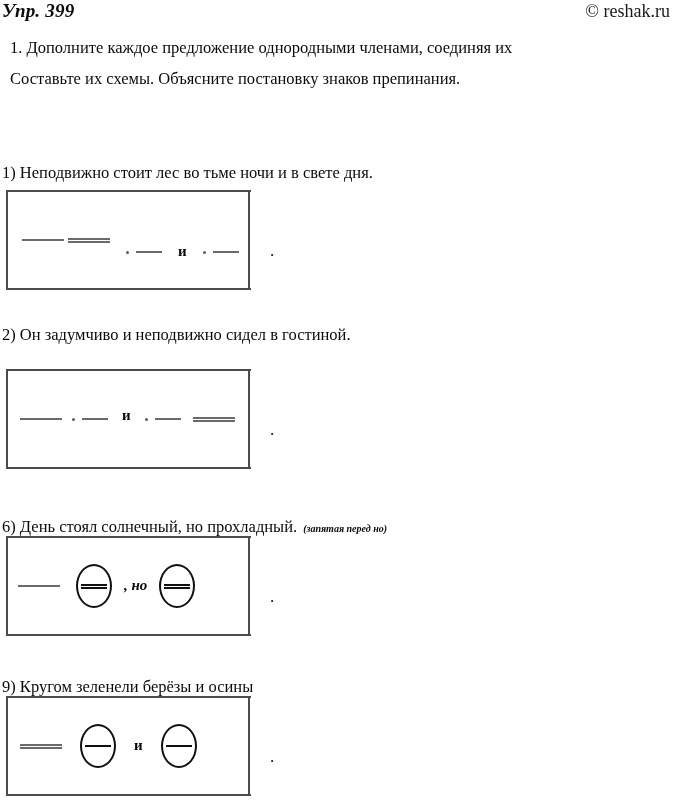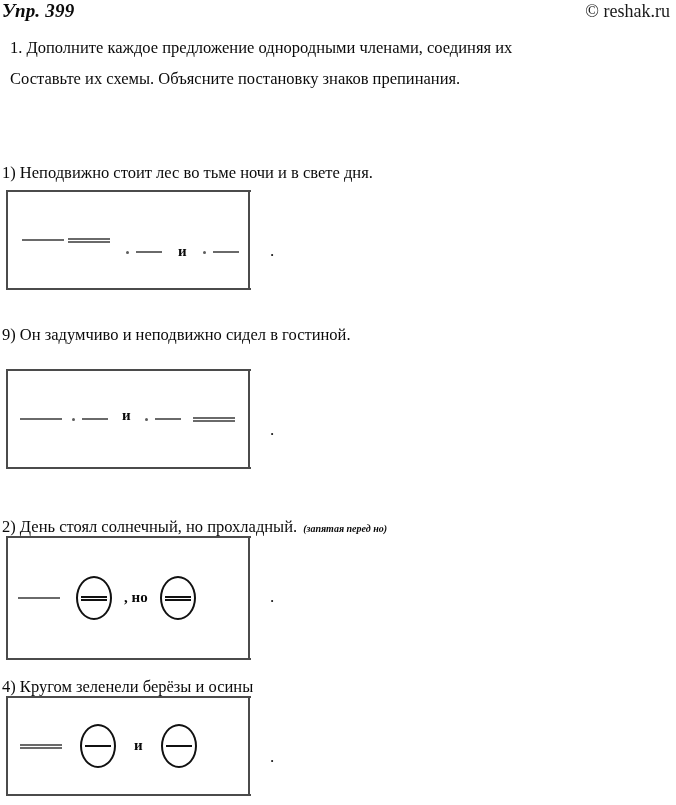--- a/index.html
+++ b/index.html
@@ -206,21 +206,21 @@
           <span class="dot"></span>
           <span class="dash"></span>
         </div>
       </div>
     </div>
     <div class="trailing-dot" style="left:264px;top:52px;">.</div>
   </div>
 </div>
 
 <div class="item" style="top:320px;">
-  <div class="item-text">9) Он задумчиво и неподвижно сидел в гостиной.</div>
+  <div class="item-text">2) Он задумчиво и неподвижно сидел в гостиной.</div>
 
   <div class="scheme" style="top:49px;">
     <div class="bracket" style="width:244px;height:100px;">
       <div class="row" style="padding-left:12px;">
         <div class="sym-subject"></div>
         <div class="sym-adverbial" style="margin-left:10px;">
           <span class="dot"></span>
           <span class="dash"></span>
         </div>
         <div class="conj" style="margin-left:14px;margin-bottom:7px;">и</div>
@@ -230,42 +230,42 @@
         </div>
         <div class="sym-predicate" style="margin-left:12px;"></div>
       </div>
     </div>
     <div class="trailing-dot" style="left:264px;top:52px;">.</div>
   </div>
 </div>
 
 <div class="item" style="top:512px;">
   <div class="item-text">
-    <span>2) День стоял солнечный, но прохладный.</span><span class="item-note">(запятая перед но)</span>
+    <span>6) День стоял солнечный, но прохладный.</span><span class="item-note">(запятая перед но)</span>
   </div>
 
   <div class="scheme" style="top:24px;">
-    <div class="bracket" style="width:244px;height:124px;">
+    <div class="bracket" style="width:244px;height:100px;font-style:italic;">
       <div class="row" style="padding-left:10px;">
         <div class="sym-subject"></div>
         <div class="sym-circle" style="margin-left:16px;">
           <span class="inner-double"></span>
         </div>
         <div class="conj" style="margin-left:12px;margin-bottom:2px;">, но</div>
         <div class="sym-circle" style="margin-left:12px;">
           <span class="inner-double"></span>
         </div>
       </div>
     </div>
     <div class="trailing-dot" style="left:264px;top:52px;">.</div>
   </div>
 </div>
 
 <div class="item" style="top:672px;">
-  <div class="item-text">4) Кругом зеленели берёзы и осины</div>
+  <div class="item-text">9) Кругом зеленели берёзы и осины</div>
 
   <div class="scheme" style="top:24px;">
     <div class="bracket" style="width:244px;height:100px;">
       <div class="row" style="padding-left:12px;">
         <div class="sym-predicate"></div>
         <div class="sym-circle" style="margin-left:18px;">
           <span class="inner-single"></span>
         </div>
         <div class="conj" style="margin-left:18px;margin-bottom:2px;">и</div>
         <div class="sym-circle" style="margin-left:18px;">

